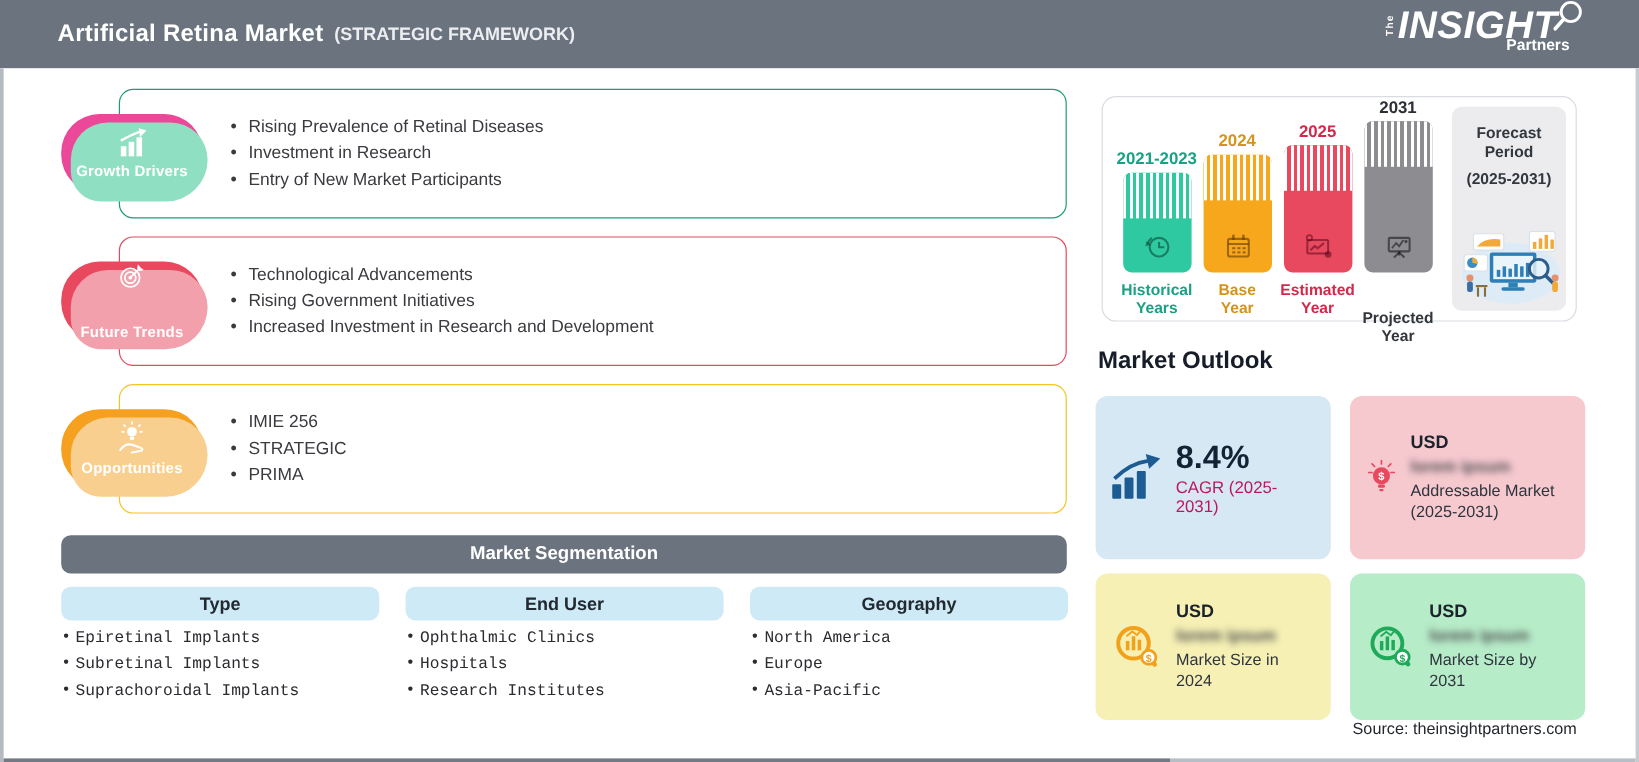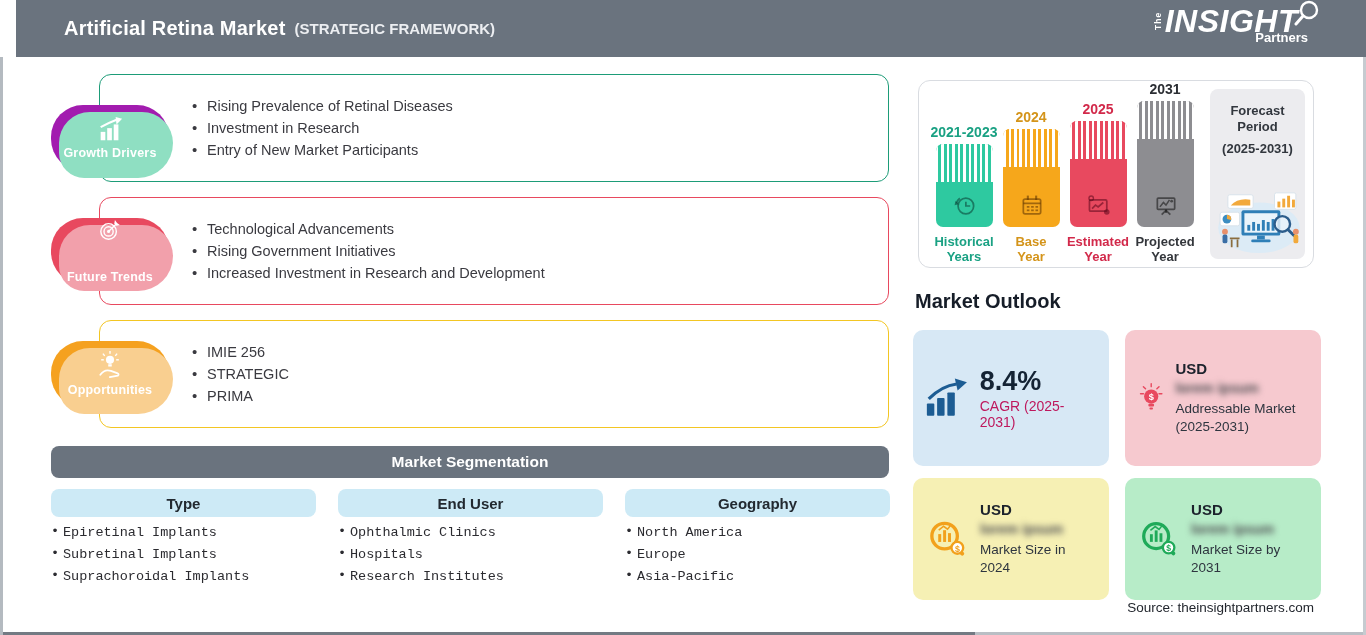--- a/index.html
+++ b/index.html
@@ -3,21 +3,21 @@
 <meta charset="utf-8">
 <style>
   * { margin:0; padding:0; box-sizing:border-box; }
   html,body { width:1366px; height:635px; }
   body { font-family:"Liberation Sans", sans-serif; background:#ffffff; position:relative; overflow:hidden; }
 
   .page { position:absolute; inset:0; }
 
   
   .header { position:absolute; top:0; left:0; right:0; height:57px; background:#6a737e;
-            display:flex; align-items:center; padding:0 48px;margin-left:16px; }
+            display:flex; align-items:center; padding:0 48px; }
   .title { color:#ffffff; font-size:20px; font-weight:bold; letter-spacing:.2px; }
   .subtitle { color:#eceef1; font-size:15px; font-weight:600; margin-left:9px; }
 
   .logo { position:absolute; right:56px; top:9px; display:flex; flex-direction:column; align-items:flex-end; color:#fff; }
   .logo-top { position:relative; display:flex; align-items:center; padding-right:12px; }
   .logo-the { writing-mode:vertical-rl; transform:rotate(180deg); font-size:8.5px; font-weight:bold; letter-spacing:1px; margin-right:2px; height:24px; text-align:center; }
   .logo-insight { font-size:32px; font-weight:800; letter-spacing:.5px; line-height:24px;font-style:italic; }
   .logo-mag { position:absolute; right:-10px; top:-9px; }
   .logo-partners { font-size:13px; font-weight:bold; margin-top:-3px; margin-right:2px; }
 
@@ -36,21 +36,21 @@
   .box-drivers { top:17px; border:1.6px solid #1d9c78; }
   .box-trends  { top:140px; border:1.6px solid #e8495f; }
   .box-opps    { top:263px; border:1.6px solid #f3c623; }
 
   
   .badge { position:absolute; left:48px; width:118px; height:66px; border-radius:32px;
            display:flex; flex-direction:column; align-items:center; justify-content:center; gap:2px; z-index:2; }
   .badge::before { content:''; position:absolute; left:8px; top:7px; width:114px; height:66px;
                    border-radius:32px 32px 36px 26px; background:var(--echo); z-index:-1; }
   .badge-label { color:#fff; font-size:12.5px; font-weight:bold; letter-spacing:.2px; }
-  .badge-drivers { top:48px;  background:#a21caf; --echo:#8fdfc2; }
+  .badge-drivers { top:38px;  background:#ec4899; --echo:#8fdfc2; }
   .badge-trends  { top:161px; background:#e8495f;gap:28px; --echo:#f2a0ab; }
   .badge-opps    { top:284px; background:#f5a11f; --echo:#f9cf90; }
 
   
   .seg-bar { position:absolute; left:48px; top:389px; width:838px; height:32px; background:#6a737e;
              border-radius:8px; display:flex; align-items:center; justify-content:center;
              color:#fff; font-size:15.5px; font-weight:bold; }
   .seg-col-head { position:absolute; top:432px; width:265px; height:28px; background:#cdeaf6; border-radius:8px;
                   display:flex; align-items:center; justify-content:center; color:#222930; font-size:15px; font-weight:bold; }
   .seg-col-list { position:absolute; top:468px; width:280px; list-style:none;font-family:Liberation Mono, monospace; }
@@ -71,21 +71,21 @@
   .bar4 { --c:#8d8d91; left:218px; top:20px; height:126px; }
   .yyear { position:absolute; width:84px; text-align:center; font-size:14px; font-weight:bold; }
   .yy1 { left:3px;   top:43px; color:#1aa183; }
   .yy2 { left:70px;  top:28px; color:#d4941a; }
   .yy3 { left:137px; top:20px; color:#d2294a; }
   .yy4 { left:204px; top:0px;  color:#2b2e33; }
   .ylab { position:absolute; top:153px; width:76px; text-align:center; font-size:13px; font-weight:bold; line-height:15px; }
   .yl1 { left:7px;   color:#1aa183; }
   .yl2 { left:74px;  color:#d4941a; }
   .yl3 { left:141px; color:#d2294a; }
-  .yl4 { left:208px; color:#33363b; }
+  .yl4 { left:208px; color:#33363b;margin-top:23px; }
   .forecast { position:absolute; right:8px; top:8px; bottom:8px; width:95px; background:#ececef;
               border-radius:8px; display:flex; flex-direction:column; align-items:center; padding-top:14px; }
   .forecast-t { font-size:13px; font-weight:bold; color:#32373e; line-height:16px; text-align:center; }
   .forecast-r { font-size:13px; font-weight:bold; color:#32373e; margin-top:6px; }
   .forecast-art { position:absolute; bottom:4px; left:4px; }
 
   
   .outlook-title { position:absolute; left:912px; top:233px; font-size:20px; font-weight:bold; color:#161d28; }
   .card { position:absolute; width:196px; border-radius:10px; display:flex; align-items:center; gap:10px; padding:12px 12px; }
   .card-blue  { left:910px;  top:273px; height:136px; background:#d7e8f5; }

